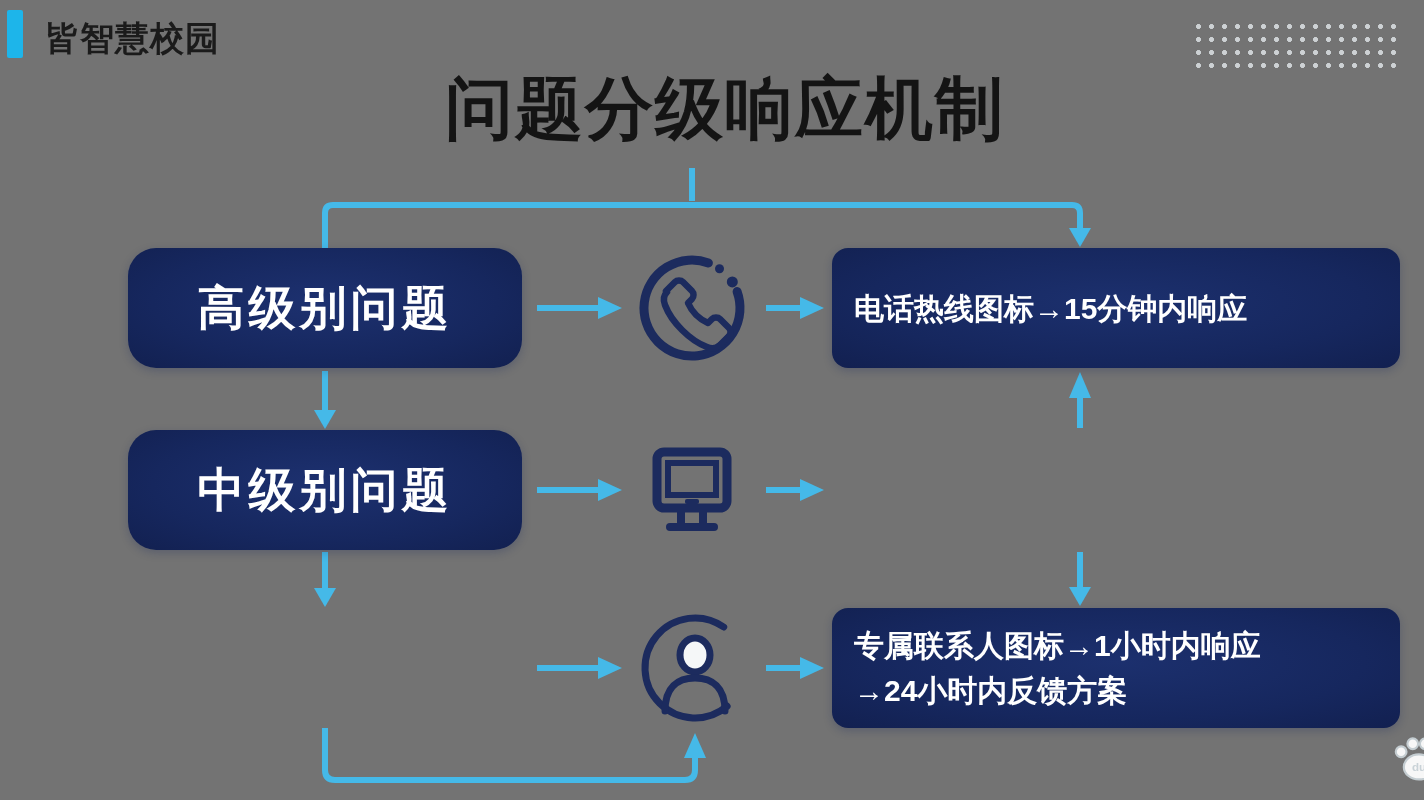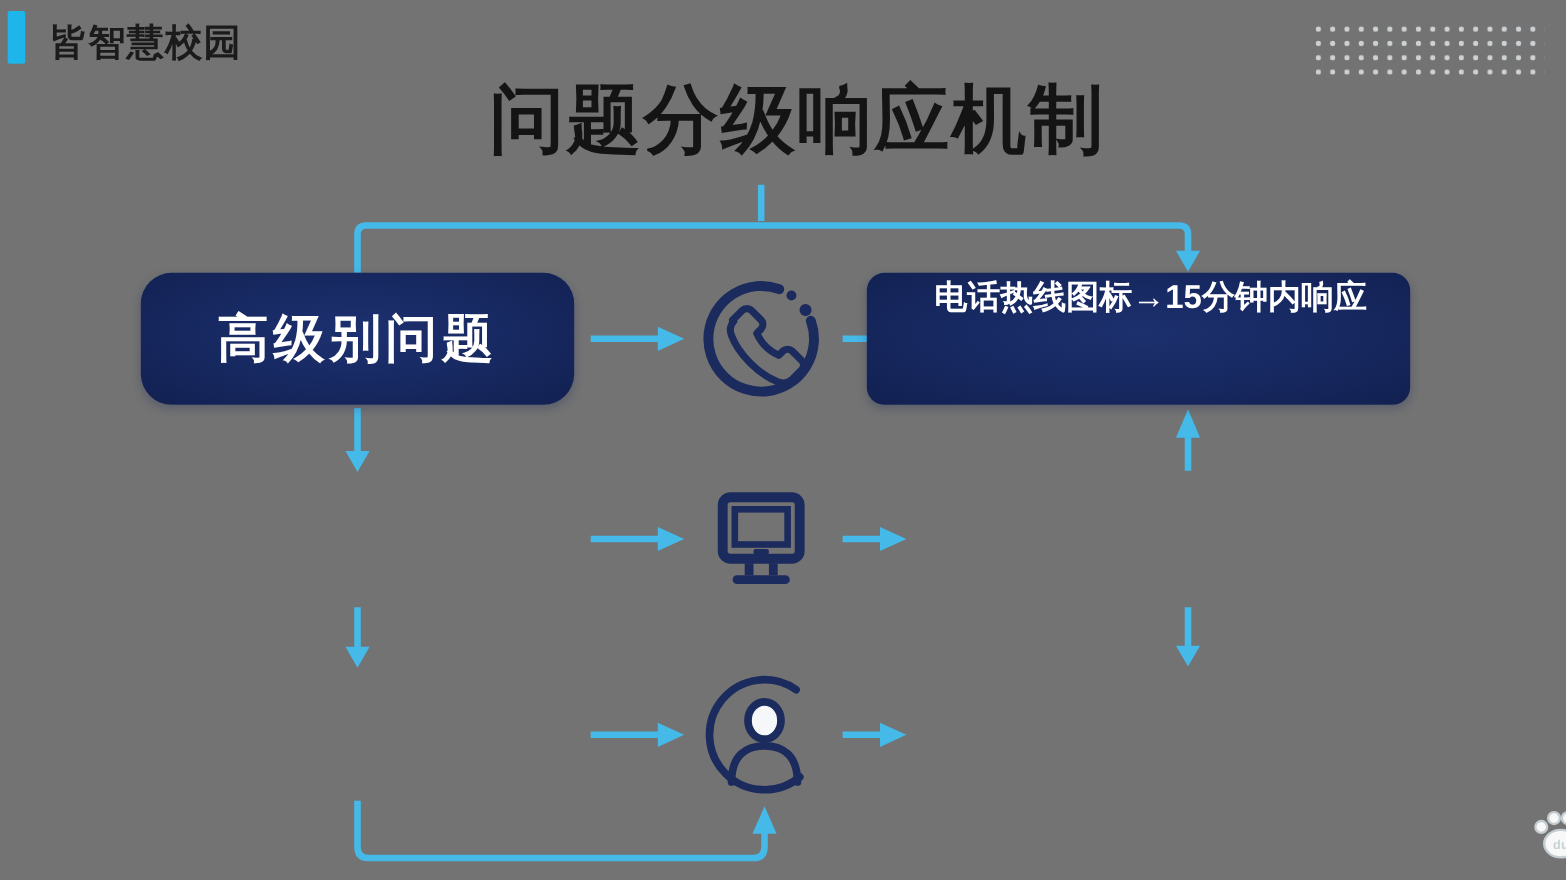--- a/index.html
+++ b/index.html
@@ -21,24 +21,24 @@
     font-size:68px;font-weight:900;color:#141414;letter-spacing:2px;}
   
   .connectors{position:absolute;left:0;top:0;width:1424px;height:800px;pointer-events:none;}
   
   .level-box{position:absolute;left:128px;width:394px;height:120px;border-radius:28px;
     background:radial-gradient(ellipse at 50% 45%, #1d3170 0%, #16275e 62%, #122050 100%);
     box-shadow:0 3px 8px rgba(20,35,90,.25);
     display:flex;align-items:center;justify-content:center;}
   .level-box .label{color:#fff;font-size:47px;font-weight:800;letter-spacing:4px;}
   
-  .resp-box{position:absolute;left:788px;width:494px;height:120px;border-radius:16px;
+  .resp-box{position:absolute;left:832px;width:568px;height:120px;border-radius:16px;
     background:radial-gradient(ellipse at 50% 45%, #1c306e 0%, #16275e 62%, #122050 100%);
     box-shadow:0 3px 8px rgba(20,35,90,.25);
-    display:flex;flex-direction:row;justify-content:center;padding-left:22px;box-sizing:border-box;}
+    display:flex;flex-direction:column;justify-content:center;padding-left:22px;box-sizing:border-box;}
   .resp-box .line{color:#fff;font-size:30px;font-weight:700;line-height:1.5;display:block;}
   
   .icon-wrap{position:absolute;width:120px;height:120px;}
   
   .watermark{position:absolute;right:4px;top:733px;display:flex;align-items:flex-start;gap:4px;}
   .watermark .wm-text{
     font-size:38px;font-weight:800;color:#fdfefe;
     -webkit-text-stroke:1.4px #c6cfd4;
     text-shadow:0 0 2px rgba(170,180,186,.7);
     letter-spacing:1px;}
@@ -97,38 +97,45 @@
       <path d="M105.1 43.6 A48 48 0 1 1 76.4 14.9" fill="none" stroke="#1c2b5e" stroke-width="9" stroke-linecap="round"></path>
       <circle cx="87.5" cy="20.7" r="4.5" fill="#1c2b5e"></circle>
       <circle cx="100.3" cy="33.9" r="5.5" fill="#1c2b5e"></circle>
       <path d="M34 43 l9 -9 c2 -2 6 -2 8 0 l9 9 c2 2 2 6 0 8 l-4 4 c4 9 11 16 20 20 l4 -4 c2 -2 6 -2 8 0 l9 9 c2 2 2 6 0 8 l-9 9 c-3 3 -8 4 -13 2 c-8 -3 -17 -9 -25 -17 c-8 -8 -14 -17 -17 -25 c-2 -5 -1 -10 2 -13 z" fill="none" stroke="#1c2b5e" stroke-width="6.5" stroke-linejoin="round"></path>
     </svg>
   </div>
   <div class="resp-box row-top">
     <span class="line">电话热线图标→15分钟内响应</span>
   </div>
 
+  <div class="level-box row-mid">
+    <span class="label">中级别问题</span>
+  </div>
   <div class="icon-wrap row-mid" style="left:632px;">
     <svg width="120" height="120" viewBox="0 0 120 120">
       <rect x="25" y="22" width="70" height="56" rx="7" fill="none" stroke="#1c2b5e" stroke-width="9"></rect>
       <rect x="36" y="33" width="48" height="32" fill="none" stroke="#1c2b5e" stroke-width="6"></rect>
       <rect x="53" y="69" width="14" height="5" rx="2" fill="#1c2b5e"></rect>
       <line x1="49" y1="82" x2="49" y2="93" stroke="#1c2b5e" stroke-width="8"></line>
       <line x1="71" y1="82" x2="71" y2="93" stroke="#1c2b5e" stroke-width="8"></line>
       <rect x="34" y="93" width="52" height="8" rx="4" fill="#1c2b5e"></rect>
     </svg>
   </div>
 
   <div class="icon-wrap row-bot" style="left:635px;">
     <svg width="120" height="120" viewBox="0 0 120 120">
       <path d="M92.1 98.3 A50 50 0 1 1 88.7 19" fill="none" stroke="#1c2b5e" stroke-width="7" stroke-linecap="round"></path>
       <ellipse cx="60" cy="47" rx="15" ry="17" fill="#f5f7f8" stroke="#1c2b5e" stroke-width="7"></ellipse>
       <path d="M30 103 C30 79 43 70 60 70 C77 70 90 79 90 103" fill="none" stroke="#1c2b5e" stroke-width="7" stroke-linecap="round"></path>
     </svg>
   </div>
+  <div class="resp-box row-bot">
+    <span class="line">专属联系人图标→1小时内响应</span>
+    <span class="line">→24小时内反馈方案</span>
+  </div>
 
   <div class="watermark">
     <svg width="54" height="50" viewBox="0 0 60 56">
       <g fill="#ffffff" stroke="#c9d2d7" stroke-width="2.4" opacity="0.95">
         <circle cx="10" cy="21" r="6"></circle>
         <circle cx="23" cy="12" r="6"></circle>
         <circle cx="37" cy="12" r="6"></circle>
         <circle cx="50" cy="21" r="6"></circle>
         <ellipse cx="30" cy="38" rx="17" ry="14"></ellipse>
       </g>

